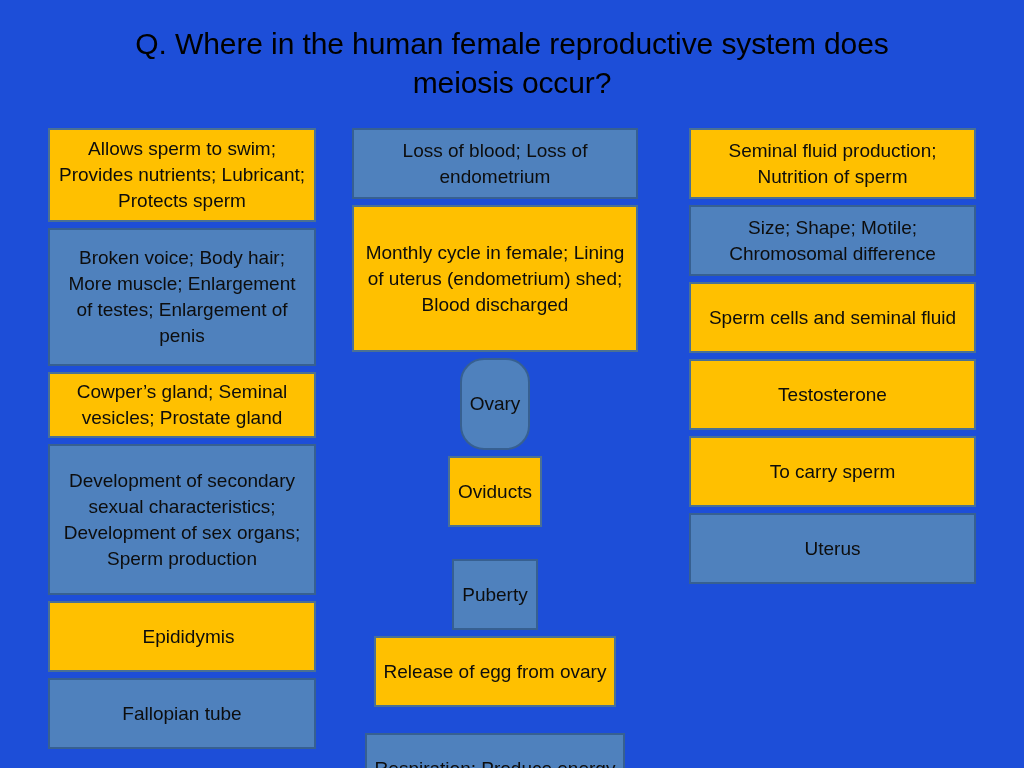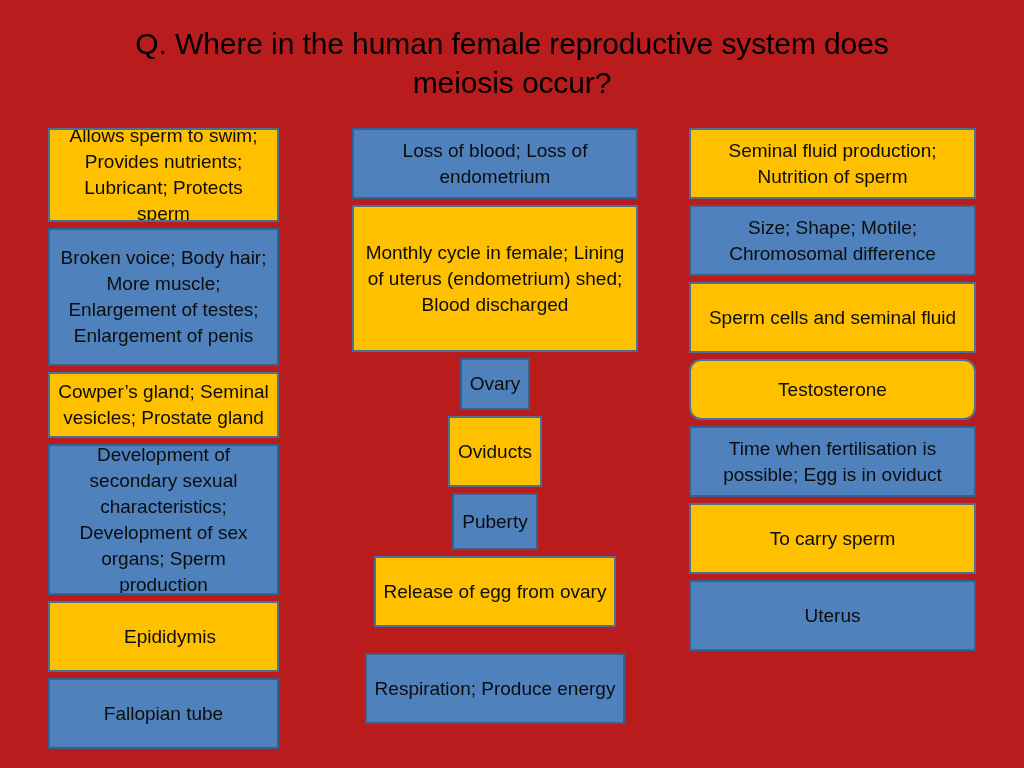--- a/index.html
+++ b/index.html
@@ -12,21 +12,21 @@
     width: 1024px;
     height: 768px;
     overflow: hidden;
     font-family: "Liberation Sans", sans-serif;
     color: #000000;
   }
   #slide {
     position: relative;
     width: 1024px;
     height: 768px;
-    background: #b91c1c;
+    background: #1d4ed8;
   }
 
   
   #title {
     position: absolute;
     left: 96px;
     top: 24px;
     width: 832px;
     text-align: center;
     font-size: 30px;
@@ -36,21 +36,21 @@
     letter-spacing: -0.1px;
   }
 
   
   .column {
     position: absolute;
     top: 128px;
     display: flex;
     flex-direction: column;
   }
-  #col-1 { left: 48px;  width: 231px; }
+  #col-1 { left: 48px;  width: 268px; }
   #col-2 { left: 352px; width: 286px; align-items: center; }
   #col-3 { left: 689px; width: 287px; }
 
   
   .box {
     box-sizing: border-box;
     display: flex;
     align-items: center;
     justify-content: center;
     text-align: center;
@@ -105,51 +105,48 @@
         <span class="txt">Fallopian tube</span>
       </div>
     </div>
   <div class="column" id="col-2">
       <div class="box blue" style="height: 71px;">
         <span class="txt">Loss of blood; Loss of endometrium</span>
       </div>
       <div class="box yellow" style="height: 147px;">
         <span class="txt">Monthly cycle in female; Lining of uterus (endometrium) shed; Blood discharged</span>
       </div>
-      <div class="box blue" style="height: 52px;">
+      <div class="box blue" style="height: 92px; border-radius: 24px;">
         <span class="txt">Ovary</span>
       </div>
       <div class="box yellow" style="height: 71px;">
         <span class="txt">Oviducts</span>
       </div>
-      <div class="box blue" style="height: 57px;">
+      <div class="box blue" style="height: 71px; margin-top: 26px;">
         <span class="txt">Puberty</span>
       </div>
       <div class="box yellow" style="height: 71px;">
         <span class="txt">Release of egg from ovary</span>
       </div>
       <div class="box blue" style="height: 71px; margin-top: 20px;">
         <span class="txt">Respiration; Produce energy</span>
       </div>
     </div>
   <div class="column" id="col-3">
       <div class="box yellow" style="height: 71px;">
         <span class="txt">Seminal fluid production; Nutrition of sperm</span>
       </div>
       <div class="box blue" style="height: 71px;">
         <span class="txt">Size; Shape; Motile; Chromosomal difference</span>
       </div>
       <div class="box yellow" style="height: 71px;">
         <span class="txt">Sperm cells and seminal fluid</span>
       </div>
-      <div class="box yellow" style="height: 61px; border-radius: 12px;">
+      <div class="box yellow" style="height: 71px;">
         <span class="txt">Testosterone</span>
-      </div>
-      <div class="box blue" style="height: 71px;">
-        <span class="txt">Time when fertilisation is possible; Egg is in oviduct</span>
       </div>
       <div class="box yellow" style="height: 71px;">
         <span class="txt">To carry sperm</span>
       </div>
       <div class="box blue" style="height: 71px;">
         <span class="txt">Uterus</span>
       </div>
     </div>
 
 </div>

